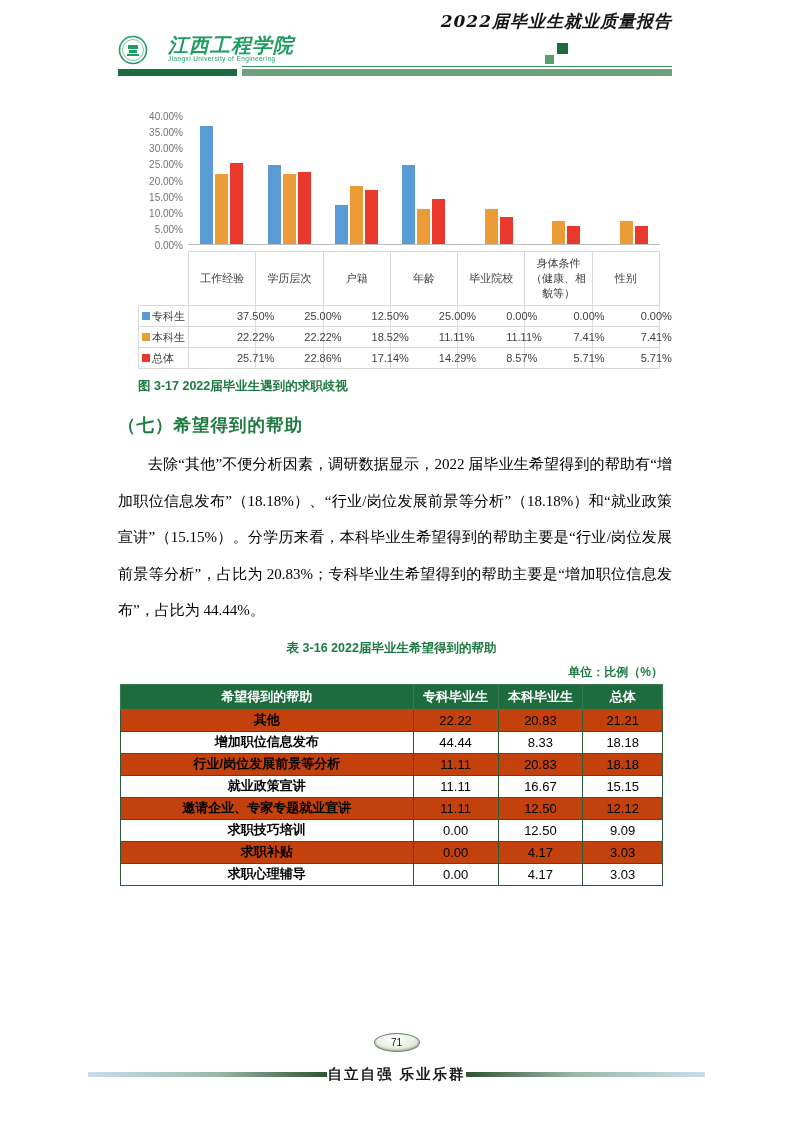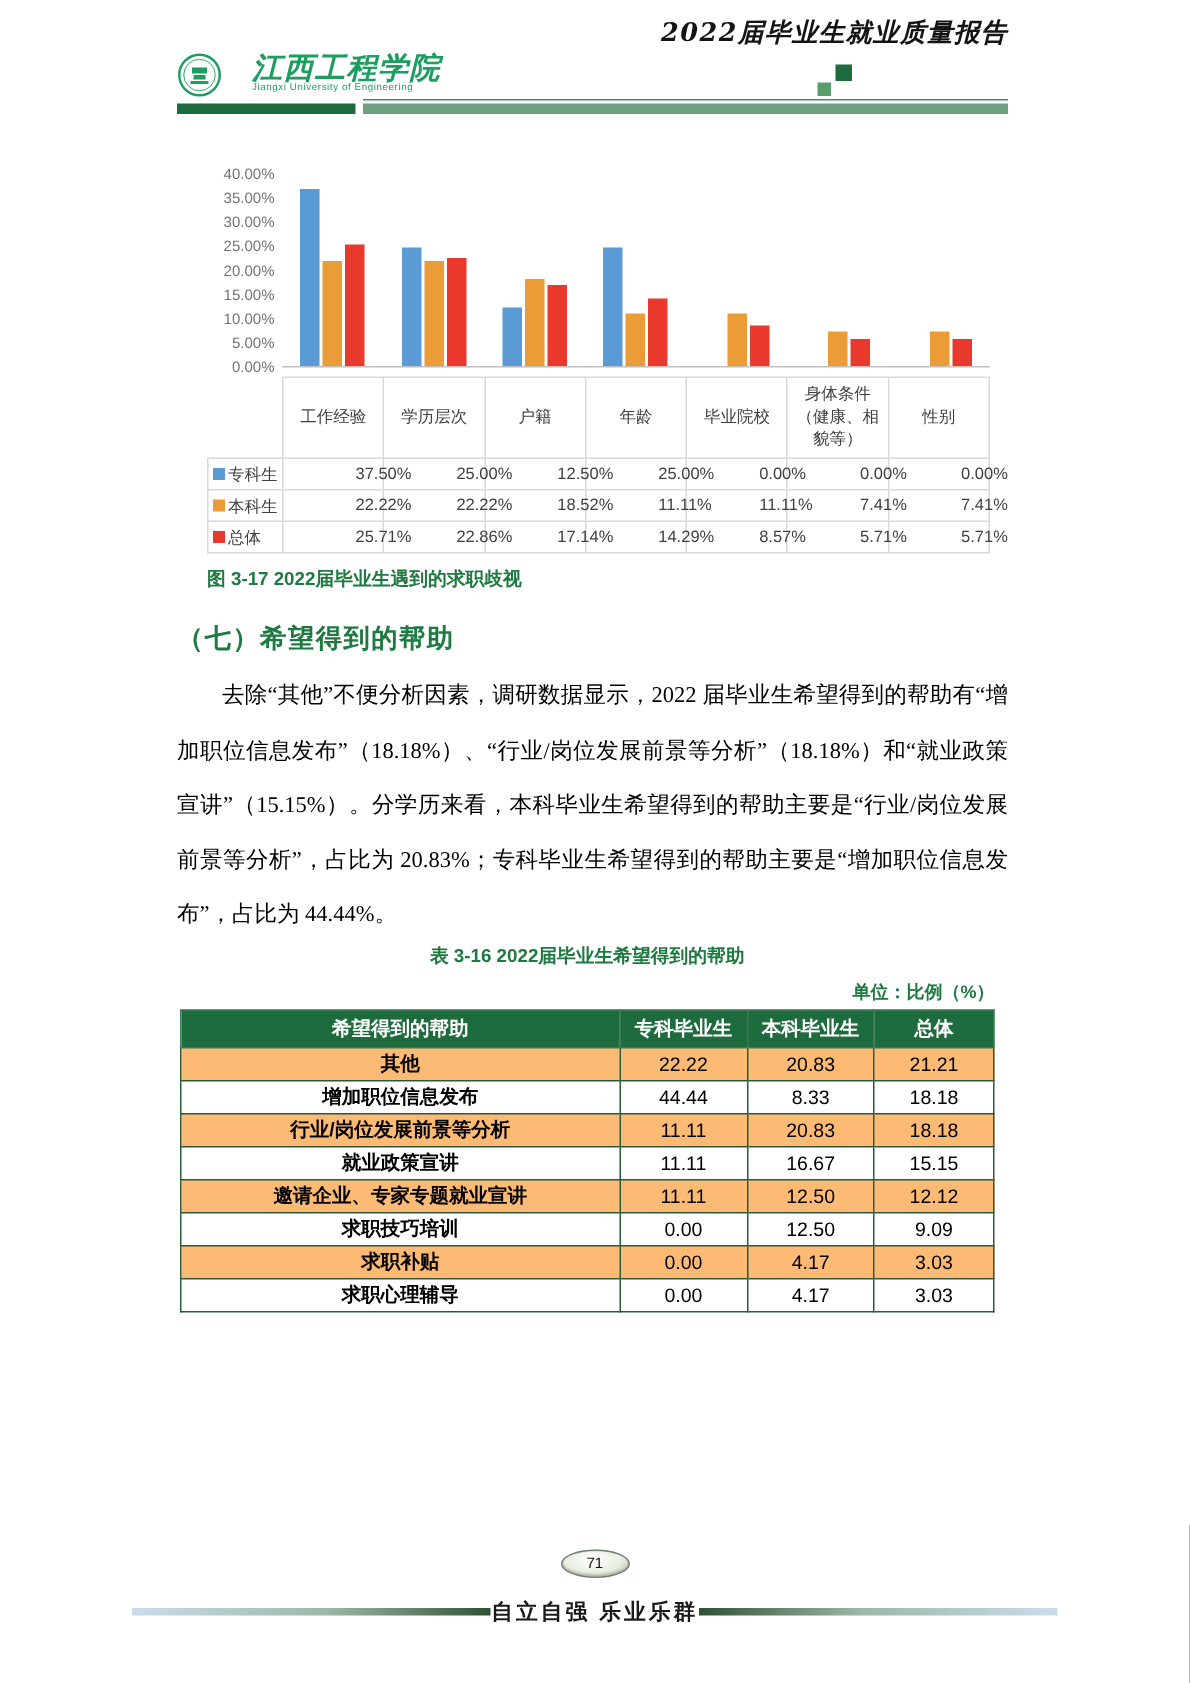--- a/index.html
+++ b/index.html
@@ -56,29 +56,29 @@
 
   
   .section-heading { margin-top:18px; font-size:17.5px; font-weight:bold; color:#1E7A41; letter-spacing:1px; }
   .body-paragraph {
     margin-top:9px; font-family:"Liberation Serif", serif; font-size:15px;
     line-height:36.5px; text-align:justify; text-indent:2em; color:#000;
   }
 
   
   .table-zone { margin-right:9px; margin-left:2px; }
-  .table-caption { text-align:center; font-weight:bold; font-size:12.5px; color:#1E7A41; }
+  .table-caption { margin-top:11px; text-align:center; font-weight:bold; font-size:12.5px; color:#1E7A41; }
   .unit-note { margin-top:7px; text-align:right; font-weight:bold; font-size:12px; color:#1E7A41; }
   table.help-table { margin-top:3px; width:100%; border-collapse:collapse; table-layout:fixed; }
   table.help-table th {
     background:#1E6B3D; color:#fff; font-weight:bold; font-size:13px;
     height:25px; border:1px solid #3A7A52; text-align:center;
   }
   table.help-table td { border:1px solid #2D5939; height:22px; text-align:center; }
-  table.help-table tr.alt td { background:#fdba74; }
+  table.help-table tr.alt td { background:#c2410c; }
   td.rlabel { font-weight:bold; font-size:13px; }
   td.rval { font-family:Liberation Sans, sans-serif; font-size:13px; }
 
   
   .page-badge {
     position:absolute; left:50%; bottom:70px; transform:translateX(-50%);
     width:46px; height:19px; border-radius:50%;
     background:radial-gradient(ellipse at 45% 30%, #ffffff 0%, #e7efe2 55%, #b9c9b4 100%);
     border:1px solid #6F7F6F; box-shadow:inset 0 -1px 2px rgba(0,0,0,0.25);
     display:flex; align-items:center; justify-content:center;

